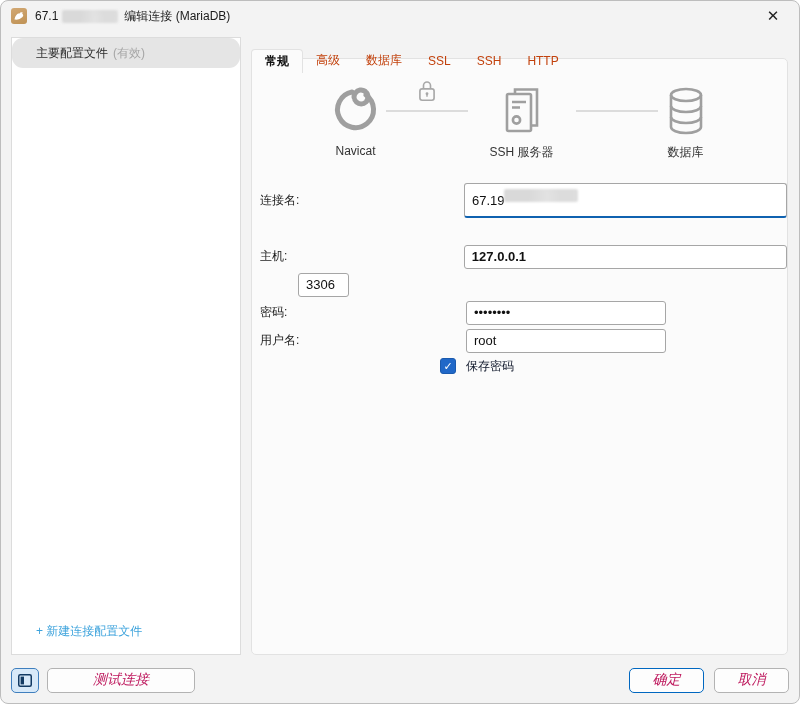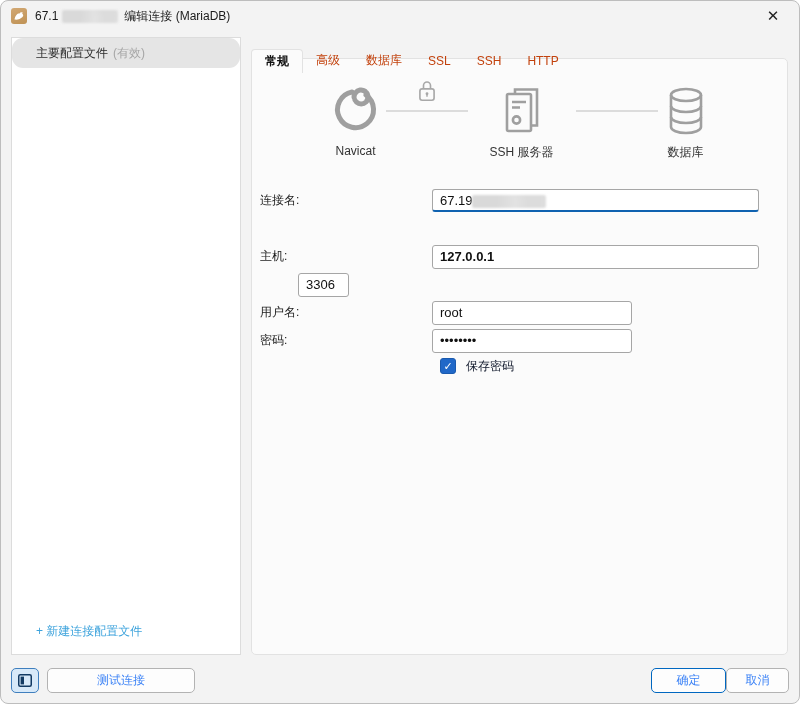--- a/index.html
+++ b/index.html
@@ -57,50 +57,50 @@
   .diagram { margin-top:25px; display:flex; justify-content:center; align-items:flex-start; }
   .dg-node { display:flex; flex-direction:column; align-items:center; }
   .dg-iconbox { height:54px; display:flex; align-items:center; justify-content:center; }
   .dg-label { margin-top:6px; font-size:12px; color:#333; white-space:nowrap; }
   .connector { position:relative; width:82px; height:2px; background:#dcdcdc;
     margin:26px 6px 0 6px; flex:0 0 auto; }
   .connector .lock-wrap { position:absolute; left:50%; top:-31px; transform:translateX(-50%); }
 
   
   .form { margin-top:27px; padding-left:8px; }
-  .row { display:flex; align-items:center; height:25px; margin-bottom:3px; }
+  .row { display:flex; align-items:center; height:25px; margin-bottom:3px;gap:34px; }
   .row .flabel { width:172px; color:#1b1b1b; }
   .row input { height:24px; border:1px solid #a6a6a6; border-radius:3px;
     padding:0 7px; font-size:13px; background:#ffffff; color:#111;
     font-family:"Liberation Sans","DejaVu Sans",sans-serif; outline:none; }
   .gap { height:28px; }
   .input-wrap { position:relative; width:327px; }
-  .input-wrap input { width:100%; height:23px;
+  .input-wrap input { width:100%; height:35px;
     border-bottom:2px solid #0f62b0; }
   .redaction--field { position:absolute; left:40px; top:6px; width:74px; height:13px; }
   .w-full { width:327px;font-weight:bold; }
   .w-port { width:51px;margin-left:38px; }
   .w-med  { width:200px; }
   .checkbox-row { display:flex; align-items:center; margin-left:180px; margin-top:4px; height:18px; }
   .checkbox { width:16px; height:16px; background:#2068c8; border:1px solid #1a5aae;
     border-radius:3px; display:flex; align-items:center; justify-content:center;
     color:#fff; font-size:11px; line-height:1; }
   .checkbox-label { margin-left:10px; color:#0f172a; }
 
   
   .footer { position:absolute; left:0; right:0; bottom:0; height:46px;
     display:flex; align-items:center; padding:0 10px; }
   .btn { height:25px; background:#fdfdfd; border:1px solid #b3b3b3; border-radius:5px;
-    display:flex; align-items:center; justify-content:center; font-size:12px; color:#3b82f6; }
+    display:flex; align-items:center; justify-content:center; font-size:14px; color:#be185d;font-style:italic; }
   .toggle-btn { width:28px; height:25px; background:#d7e9f9; border:1px solid #3f7fbe;
     border-radius:5px; display:flex; align-items:center; justify-content:center; }
   .test-btn { width:148px; margin-left:8px; }
   .spacer { flex:1 1 auto; }
   .ok-btn { width:75px; border:1px solid #0067c0; }
-  .cancel-btn { width:63px; margin-left:0; }
+  .cancel-btn { width:75px; margin-left:10px; }
 
   svg { display:block; }
 </style>
 </head>
 <body>
 
 <div class="window">
 
   <div class="titlebar">
     <div class="app-icon">
@@ -205,27 +205,27 @@
       <div class="row">
         <span class="flabel">主机:</span>
         <input class="w-full" type="text" value="127.0.0.1" style="">
       </div>
 
       <div class="row">
         <input class="w-port" type="text" value="3306" style="">
       </div>
 
       <div class="row">
+        <span class="flabel">密码:</span>
+        <input class="w-med" type="text" value="••••••••" style="">
+      </div>
+
+      <div class="row">
         <span class="flabel">用户名:</span>
         <input class="w-med" type="text" value="root" style="">
-      </div>
-
-      <div class="row">
-        <span class="flabel">密码:</span>
-        <input class="w-med" type="text" value="••••••••" style="">
       </div>
 
       <div class="checkbox-row">
         <div class="checkbox">
           <span>✓</span>
         </div>
         <span class="checkbox-label">保存密码</span>
       </div>
     </div>
   </div>

